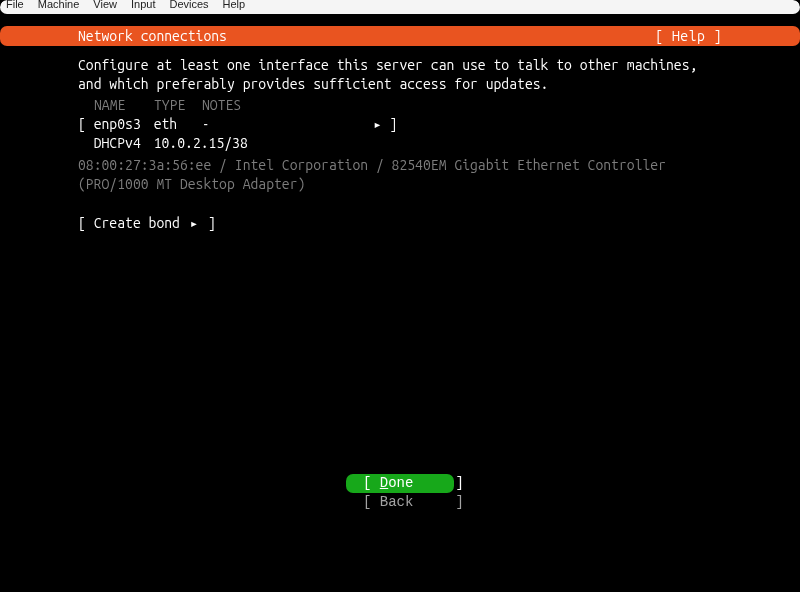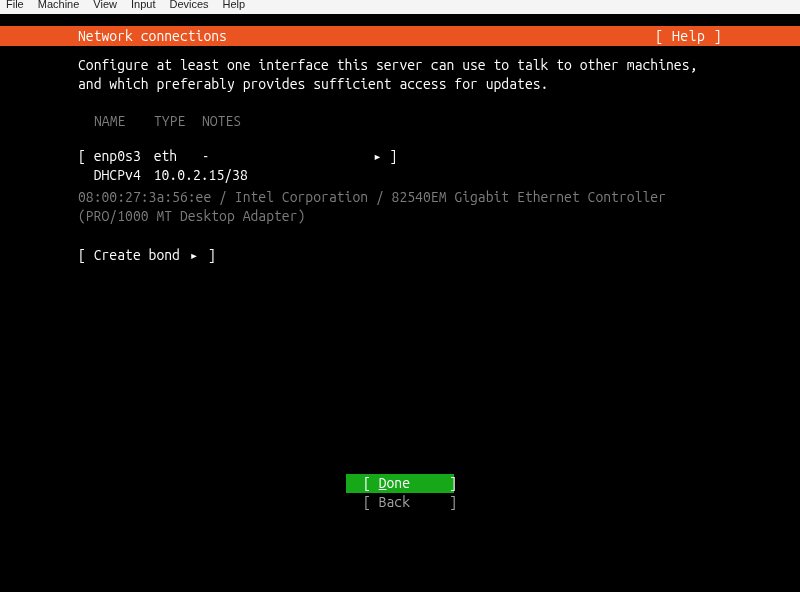--- a/index.html
+++ b/index.html
@@ -1,15 +1,15 @@
 <!DOCTYPE html>
 <html><head>
 <meta charset="utf-8">
 <style>
-  * { margin: 0; padding: 0; box-sizing: border-box; }
+  * { margin: 0; padding: 0; box-sizing: border-box; border-radius: 7px; }
   html, body { width: 800px; height: 592px; overflow: hidden; }
   body {
     font-family: "Ubuntu Mono", "DejaVu Sans Mono", "Courier New", monospace;
     font-size: 14px;
     line-height: 1.35;
     background: #000;
     color: #e6e6e6;
   }
 
   
@@ -64,21 +64,21 @@
   .iface-block { font-size: 14px; }
 
   .col-header {
     color: #7d7d7d;
   }
   .col-header span, .iface-row span.cell, .dhcp-row span.cell {
     display: inline-block;
   }
   .c-name  { width: 60px; }
   .c-type  { width: 48px; }
-  .c-notes { width: 60px; margin-top: 16px; }
+  .c-notes { width: 60px; }
 
   .iface-row, .dhcp-row { color: #fff; white-space: pre; }
   .iface-row .bracket, .createbond .bracket { color: #fff; }
   .iface-row .arrow { display:inline-block; width:120px; text-align:right; }
 
   .hwinfo {
     color: #7d7d7d;
     margin-top: 4px;
   }
 
@@ -97,20 +97,21 @@
     flex-direction: column;
     align-items: center;
     gap: 0px;
     font-size: 14px;
   }
   .btn {
     width: 108px;
     text-align: center;
     padding: 0 17px;
     white-space: pre;
+    font-family: Liberation Mono, monospace;
   }
   .btn-done {
     background: #17a81a;
     color: #fff;
   }
   .btn-done .underline { text-decoration: underline; }
   .btn-back {
     color: #a3a3a3;
   }
 </style>

